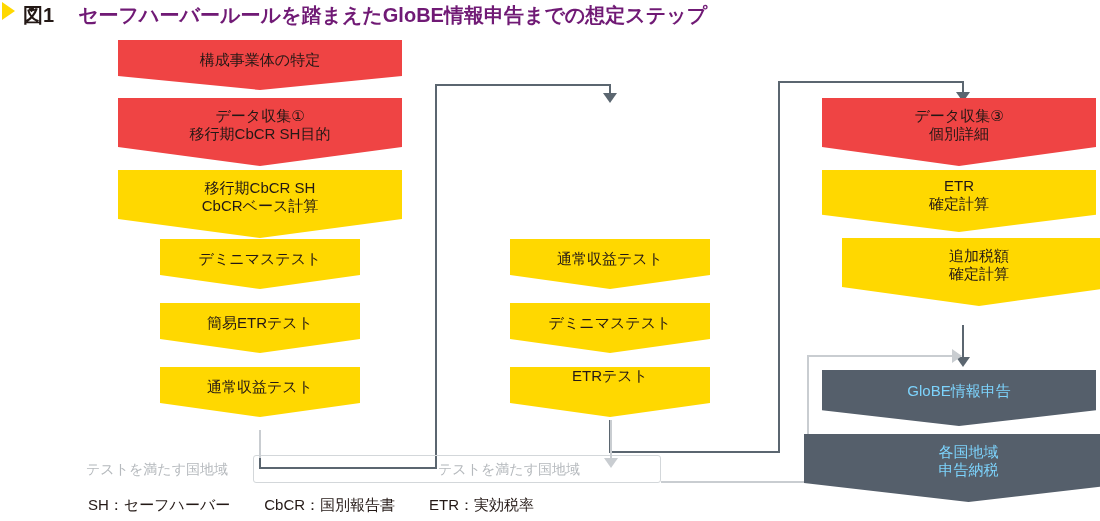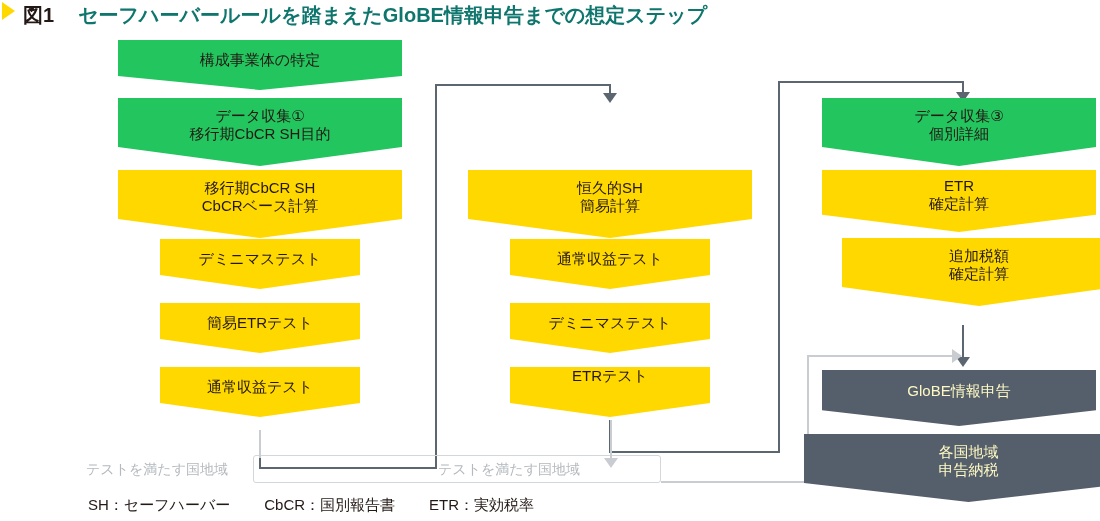--- a/index.html
+++ b/index.html
@@ -22,39 +22,39 @@
     border-left: 13px solid #ffd800;
     border-top: 9px solid transparent;
     border-bottom: 9px solid transparent;
     margin-left: 2px;
   }
   .fig-no {
     font-size: 20px; font-weight: bold; color: #231815;
     letter-spacing: 0px;
   }
   .fig-title {
-    font-size: 20px; font-weight: bold; color: #0f766e;
+    font-size: 20px; font-weight: bold; color: #701a75;
     margin-left: 16px; letter-spacing: 0px;
   }
 
   
   .chev {
     position: absolute;
     display: flex; flex-direction: column;
     align-items: center; justify-content: flex-start;
     text-align: center;
     -webkit-clip-path: polygon(0 0, 100% 0, 100% 72%, 50% 100%, 0 72%);
     clip-path: polygon(0 0, 100% 0, 100% 72%, 50% 100%, 0 72%);
     line-height: 1.22;
     white-space: nowrap;
   }
   .chev .ln { display: block; }
-  .chev.gray   { background: #22c55e; color: #231815; }
+  .chev.gray   { background: #ef4444; color: #231815; }
   .chev.yellow { background: #ffd800; color: #231815; }
-  .chev.dark   { background: #555f6b; color: #fef9c3; text-align: center; }
+  .chev.dark   { background: #555f6b; color: #7dd3fc; text-align: center; }
 
   .chev.t1 { font-size: 15px; }
   .chev.t2 { font-size: 15px; }
 
   
   .seg { position: absolute; background: #5b6670; }
   .seg.light { background: #c9cdd1; }
   .arrow-down {
     position: absolute; width: 0; height: 0;
     border-left: 7px solid transparent;
@@ -154,24 +154,20 @@
 
   <div class="chev yellow t1" style="left:160px; top:303px; width:200px; height:50px; padding-top:11px;align-items:center;">
     <span class="ln">簡易ETRテスト</span>
   </div>
 
   <div class="chev yellow t1" style="left:160px; top:367px; width:200px; height:50px; padding-top:11px;">
     <span class="ln">通常収益テスト</span>
   </div>
 
 
-  <div class="chev yellow t2" style="left:468px; top:170px; width:284px; height:68px; padding-top:9px;">
-    <span class="ln">恒久的SH</span>
-    <span class="ln">簡易計算</span>
-  </div>
 
   <div class="chev yellow t1" style="left:510px; top:239px; width:200px; height:50px; padding-top:11px;">
     <span class="ln">通常収益テスト</span>
   </div>
 
   <div class="chev yellow t1" style="left:510px; top:303px; width:200px; height:50px; padding-top:11px;">
     <span class="ln">デミニマステスト</span>
   </div>
 
   <div class="chev yellow t1" style="left:510px; top:367px; width:200px; height:50px; ">

